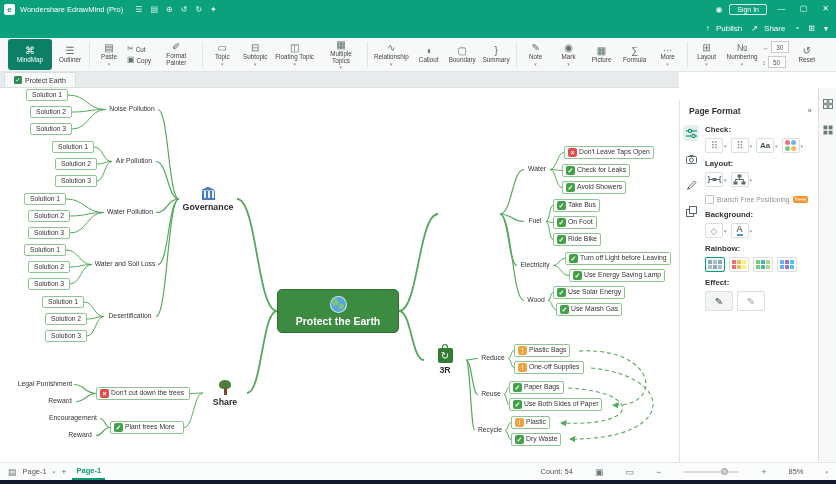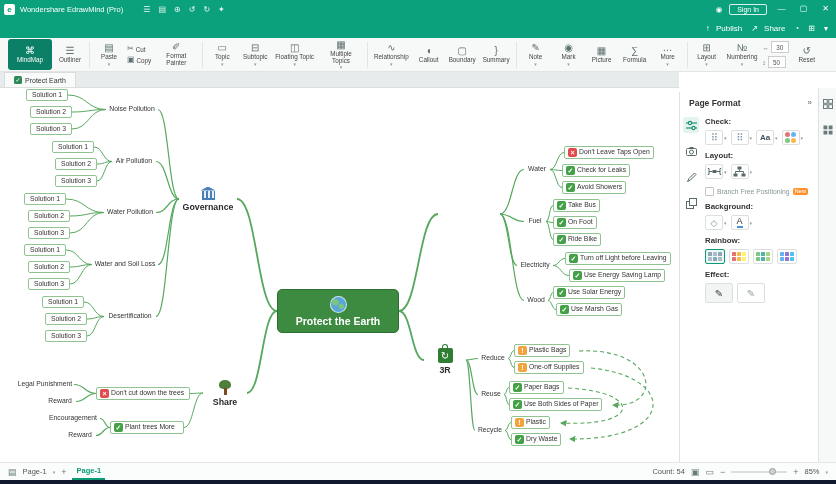--- a/index.html
+++ b/index.html
@@ -4,21 +4,21 @@
 <style>
   html,body{margin:0;padding:0;background:#ddd}
   .app{position:relative;width:836px;height:484px;background:#fff;overflow:hidden;
        font-family:"Liberation Sans",sans-serif;-webkit-font-smoothing:antialiased}
 
   
   .titlebar{position:absolute;top:0;left:0;right:0;height:18px;background:#0aa17c;
             display:flex;align-items:center;color:#fff;font-size:7.5px;padding-left:4px;box-sizing:border-box}
   .tb-logo{width:11px;height:11px;background:#fff;border-radius:2px;color:#0aa17c;font-weight:bold;
            font-size:8px;line-height:11px;text-align:center;margin-right:5px;flex:0 0 11px}
-  .tb-title{margin-right:20px;white-space:nowrap}
+  .tb-title{margin-right:12px;white-space:nowrap}
   .tb-icons{display:flex;gap:8px;font-size:8px;opacity:.92}
   .tb-right{margin-left:auto;display:flex;align-items:center;gap:7px;padding-right:3px}
   .signin{border:1px solid rgba(255,255,255,.85);border-radius:2px;padding:1px 7px;font-size:7px}
   .winbtn{width:15px;text-align:center;font-size:8px;line-height:18px}
 
   
   .menubar{position:absolute;top:18px;left:0;right:0;height:20px;background:#0aa17c;display:flex;color:#fff}
   .menu-items{display:flex;height:100%;align-items:stretch;padding-left:4px}
   .menu-item{padding:0 9px;font-size:8.5px;display:flex;align-items:center;white-space:nowrap}
   .menu-item.active{background:#f7f8f8;color:#222;border-radius:3px 3px 0 0}
@@ -86,21 +86,21 @@
   .ic-bulb::before{content:"";position:absolute;left:0;top:0;width:9px;height:11px;border-radius:4px;
                    background:repeating-linear-gradient(0deg,#bfe3bf 0 2px,#57a85e 2px 4px)}
   .ic-bulb::after{content:"";position:absolute;left:2.5px;top:11px;width:4px;height:3.5px;background:#99a3a3}
   .ic-bag{width:15px;height:15px;background:#2e7d32;border-radius:2px;position:relative;margin-top:3px}
   .ic-bag::before{content:"";position:absolute;top:-4px;left:4px;width:6px;height:5px;
                   border:1.5px solid #2e7d32;border-bottom:none;border-radius:4px 4px 0 0;box-sizing:border-box}
   .ic-bag::after{content:"↻";position:absolute;left:0;right:0;top:0;bottom:0;color:#fff;font-size:10px;
                  line-height:15px;text-align:center}
 
   
-  .panel{position:absolute;top:92px;left:679px;width:139px;height:374px;background:#fff;
+  .panel{position:absolute;top:100px;left:679px;width:139px;height:374px;background:#fff;
          border-left:1px solid #e0e2e2;box-sizing:border-box;color:#333}
   .panel-header{height:15px;display:flex;align-items:center;justify-content:space-between;
                 padding:3px 6px 0 9px;font-weight:bold;font-size:8.5px}
   .panel-collapse{color:#889;font-size:8px}
   .panel-body{display:flex}
   .panel-rail{width:22px;display:flex;flex-direction:column;align-items:center;gap:10px;padding-top:7px}
   .rail-ic{width:16px;height:16px;display:flex;align-items:center;justify-content:center;border-radius:3px;
            color:#5a6a6a}
   .rail-ic.active{background:#e4f3ee;color:#0a8a6a}
   .panel-content{flex:1;padding:1px 6px 0 3px}
@@ -131,21 +131,21 @@
               border-left:1px solid #e0e2e2;box-sizing:border-box;display:flex;flex-direction:column;
               align-items:center;gap:10px;padding-top:8px}
   .right-rail .rail-ic{color:#6a7a7a}
 
   
   .statusbar{position:absolute;top:462px;left:0;right:0;height:18px;background:#fbfcfc;
              border-top:1px solid #e4e6e6;display:flex;align-items:center;font-size:7.5px;color:#555;
              padding:0 8px;box-sizing:border-box;gap:6px}
   .sb-ic{font-size:9px;color:#6a7a7a}
   .sb-group{display:flex;align-items:center;gap:6px}
-  .sb-right{margin-left:auto;display:flex;align-items:center;gap:6px}
+  .sb-right{margin-left:auto;display:flex;align-items:center;gap:22px}
   .page-tab{color:#0a9a74;font-weight:bold;height:17px;display:flex;align-items:center;
             border-bottom:2px solid #0a9a74;padding:0 4px;box-sizing:border-box}
   .zoom-track{width:56px;height:2px;background:#ddd;position:relative;border-radius:1px}
   .zoom-thumb{position:absolute;left:38px;top:-2.5px;width:7px;height:7px;border-radius:50%;
               background:#cfcfcf;border:1px solid #9a9a9a;box-sizing:border-box}
   .bottom-strip{position:absolute;top:480px;left:0;right:0;height:4px;background:#10192e}
 </style>
 </head>
 <body>
 

